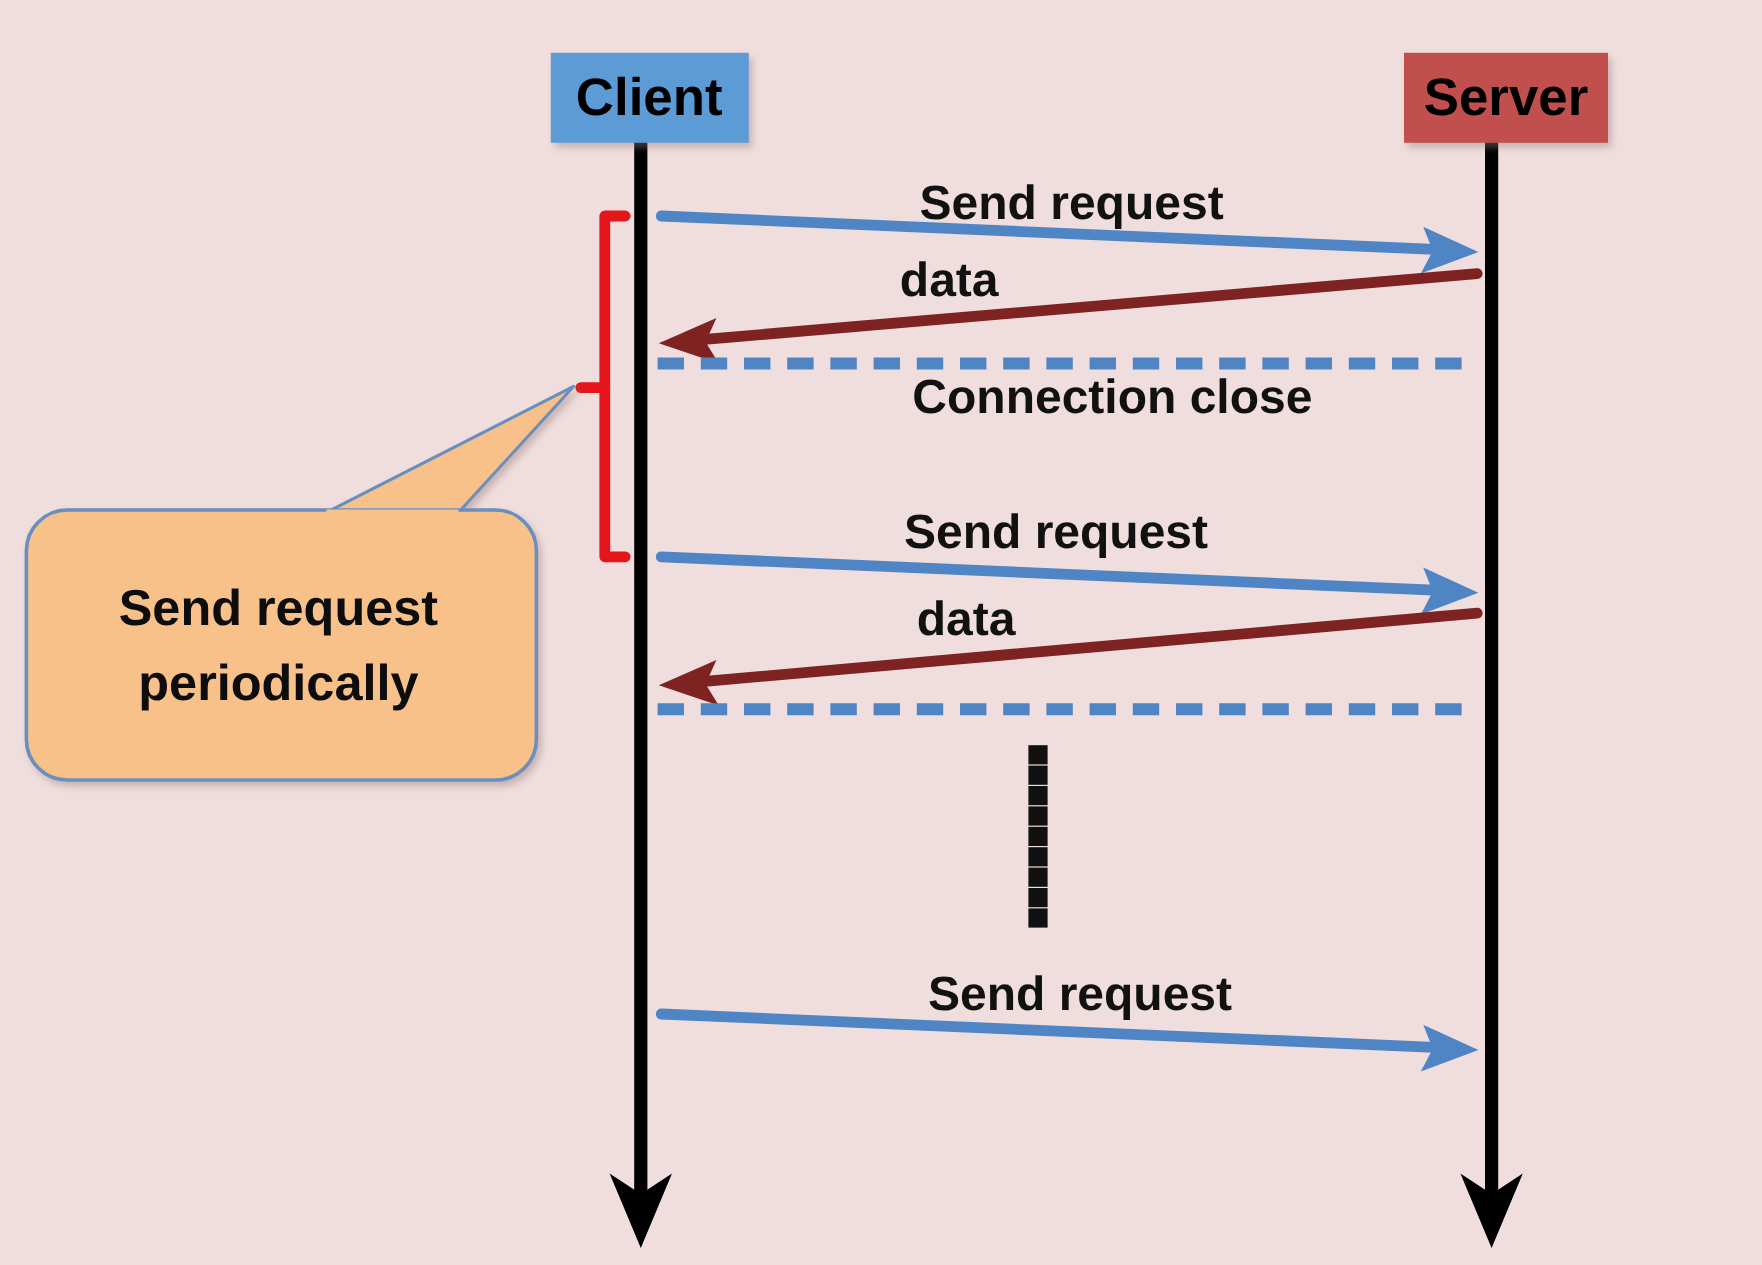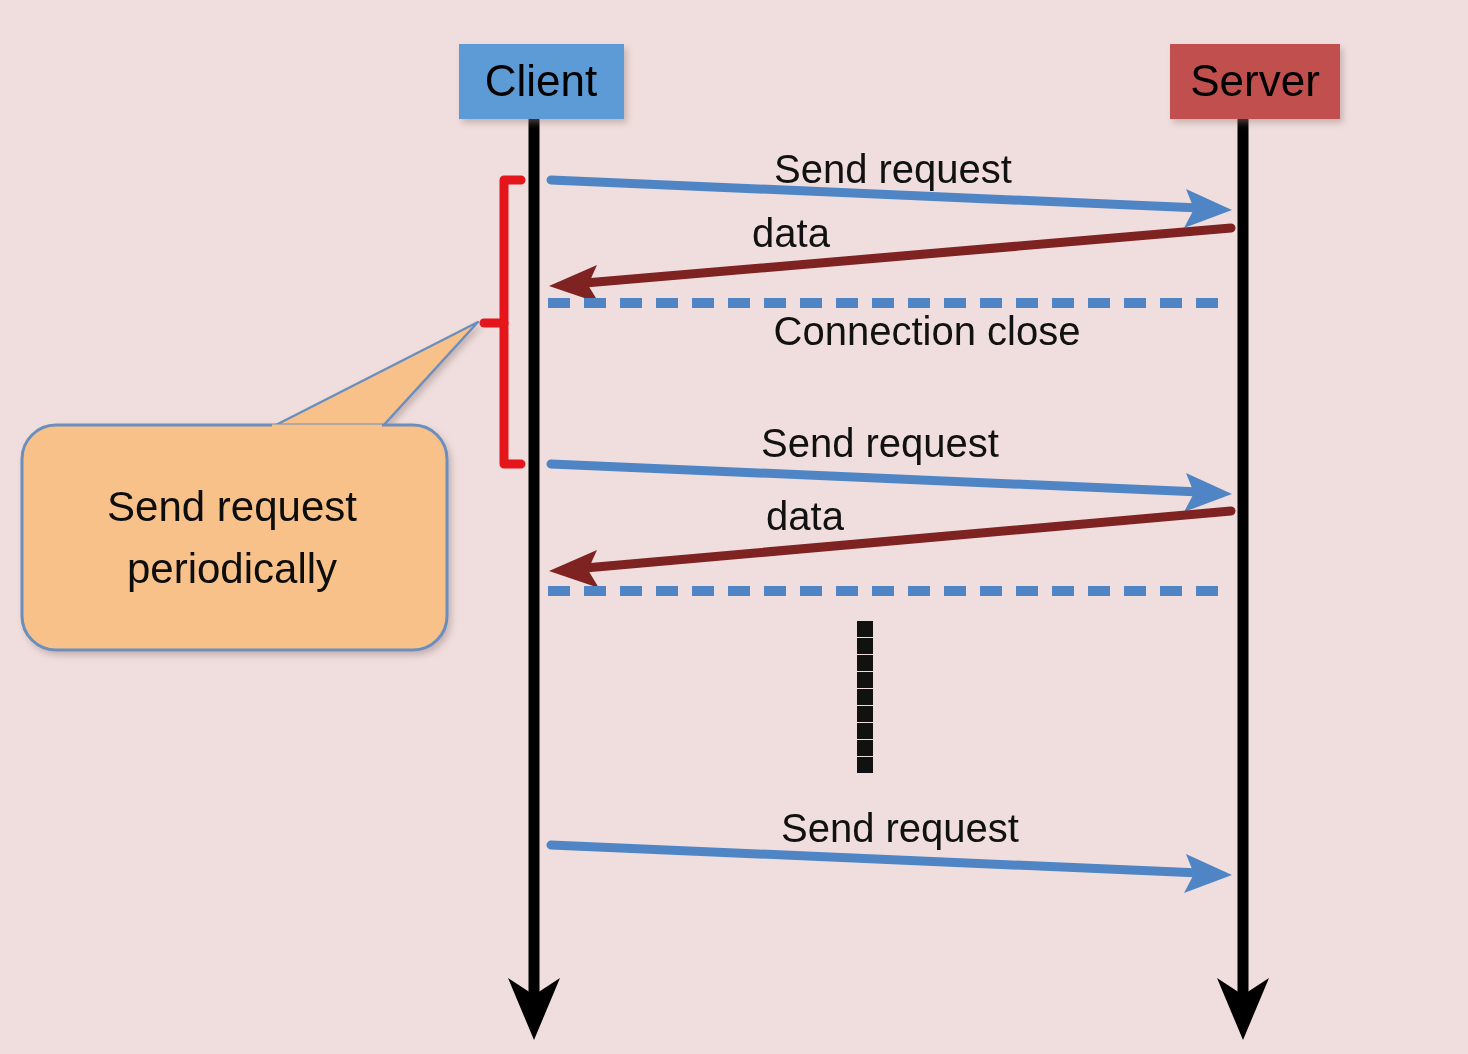--- a/index.html
+++ b/index.html
@@ -11,20 +11,21 @@
     width: 1468px;
     height: 1054px;
     background: #efdedd;
     font-family: "Liberation Sans", sans-serif;
     overflow: hidden;
   }
   #canvas-root {
     position: relative;
     width: 1468px;
     height: 1054px;
+    font-weight: bold;
   }
   #diagram-svg {
     position: absolute;
     left: 0;
     top: 0;
     width: 1468px;
     height: 1054px;
   }
   .lifeline-label {
     font-size: 44px;

